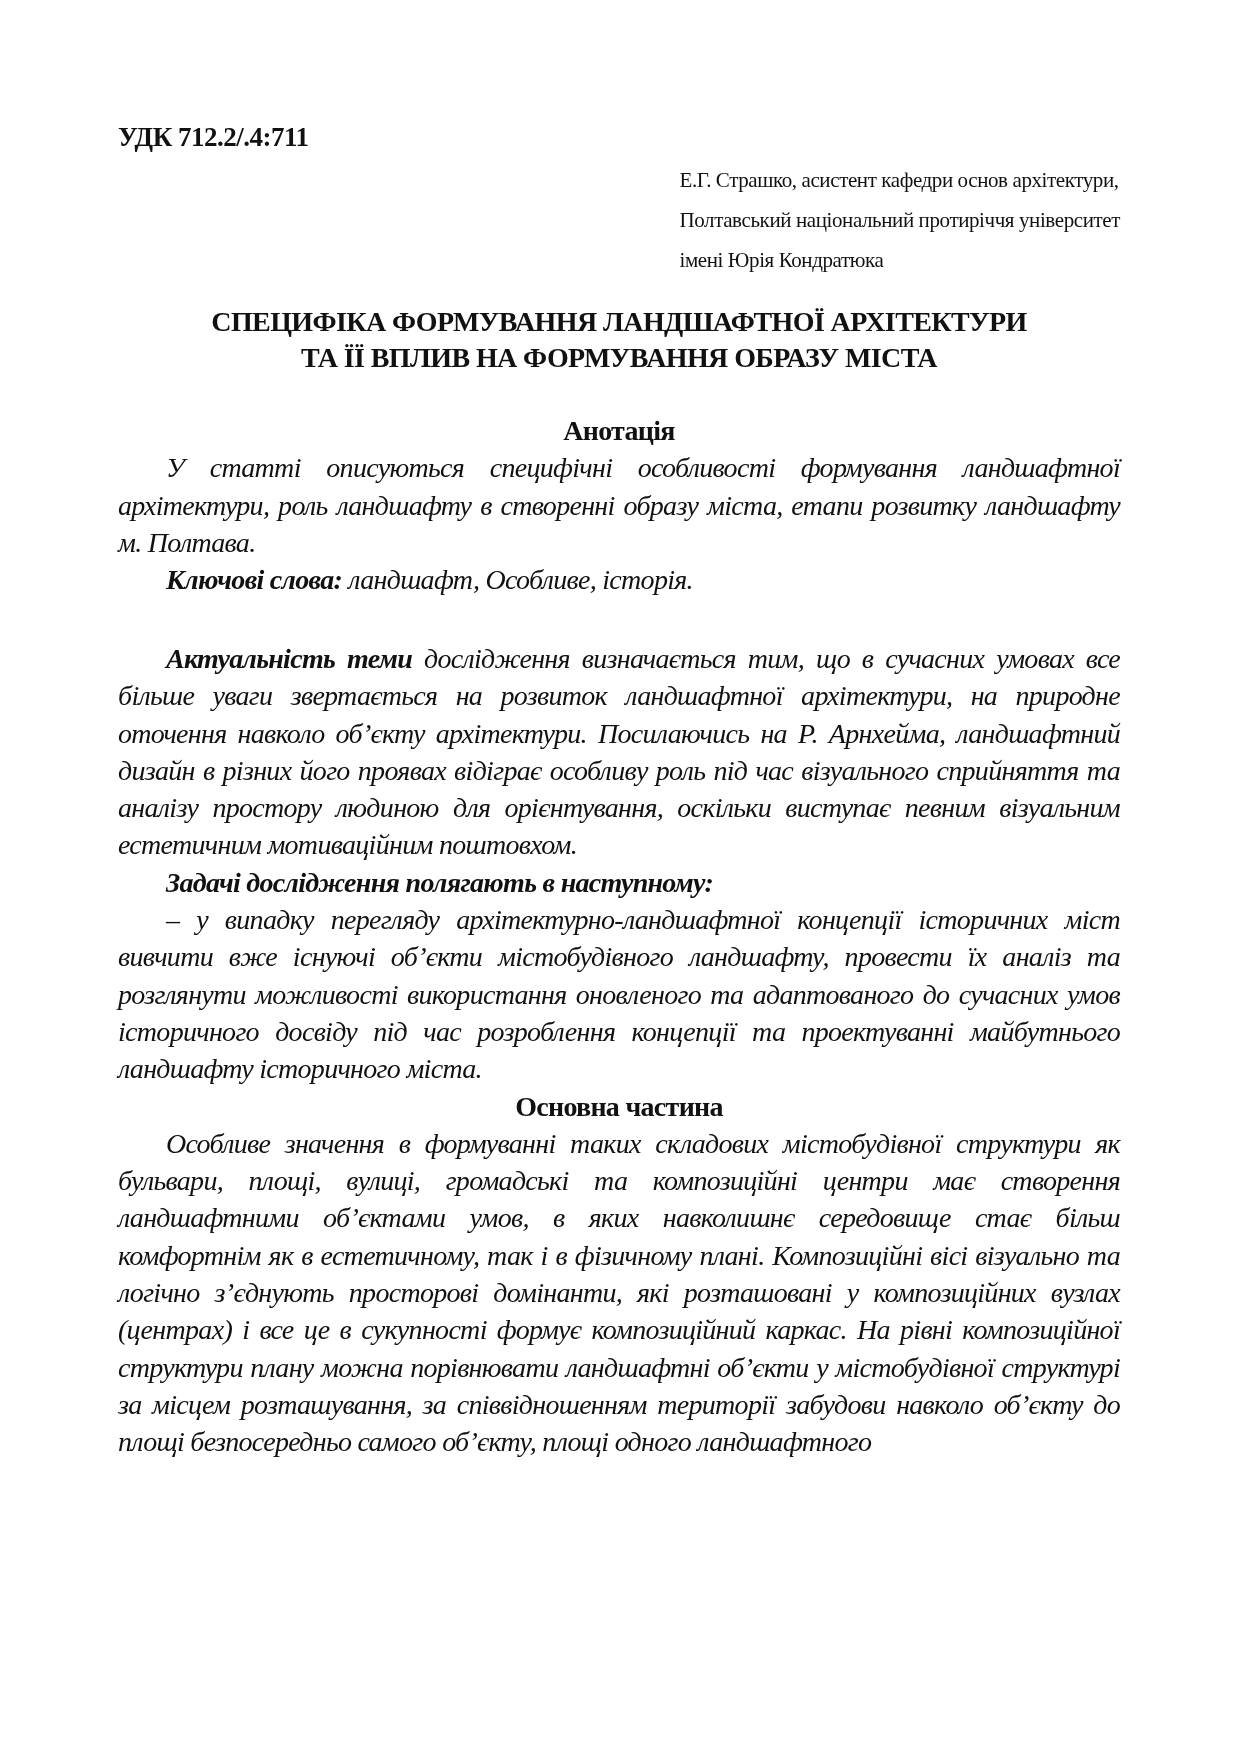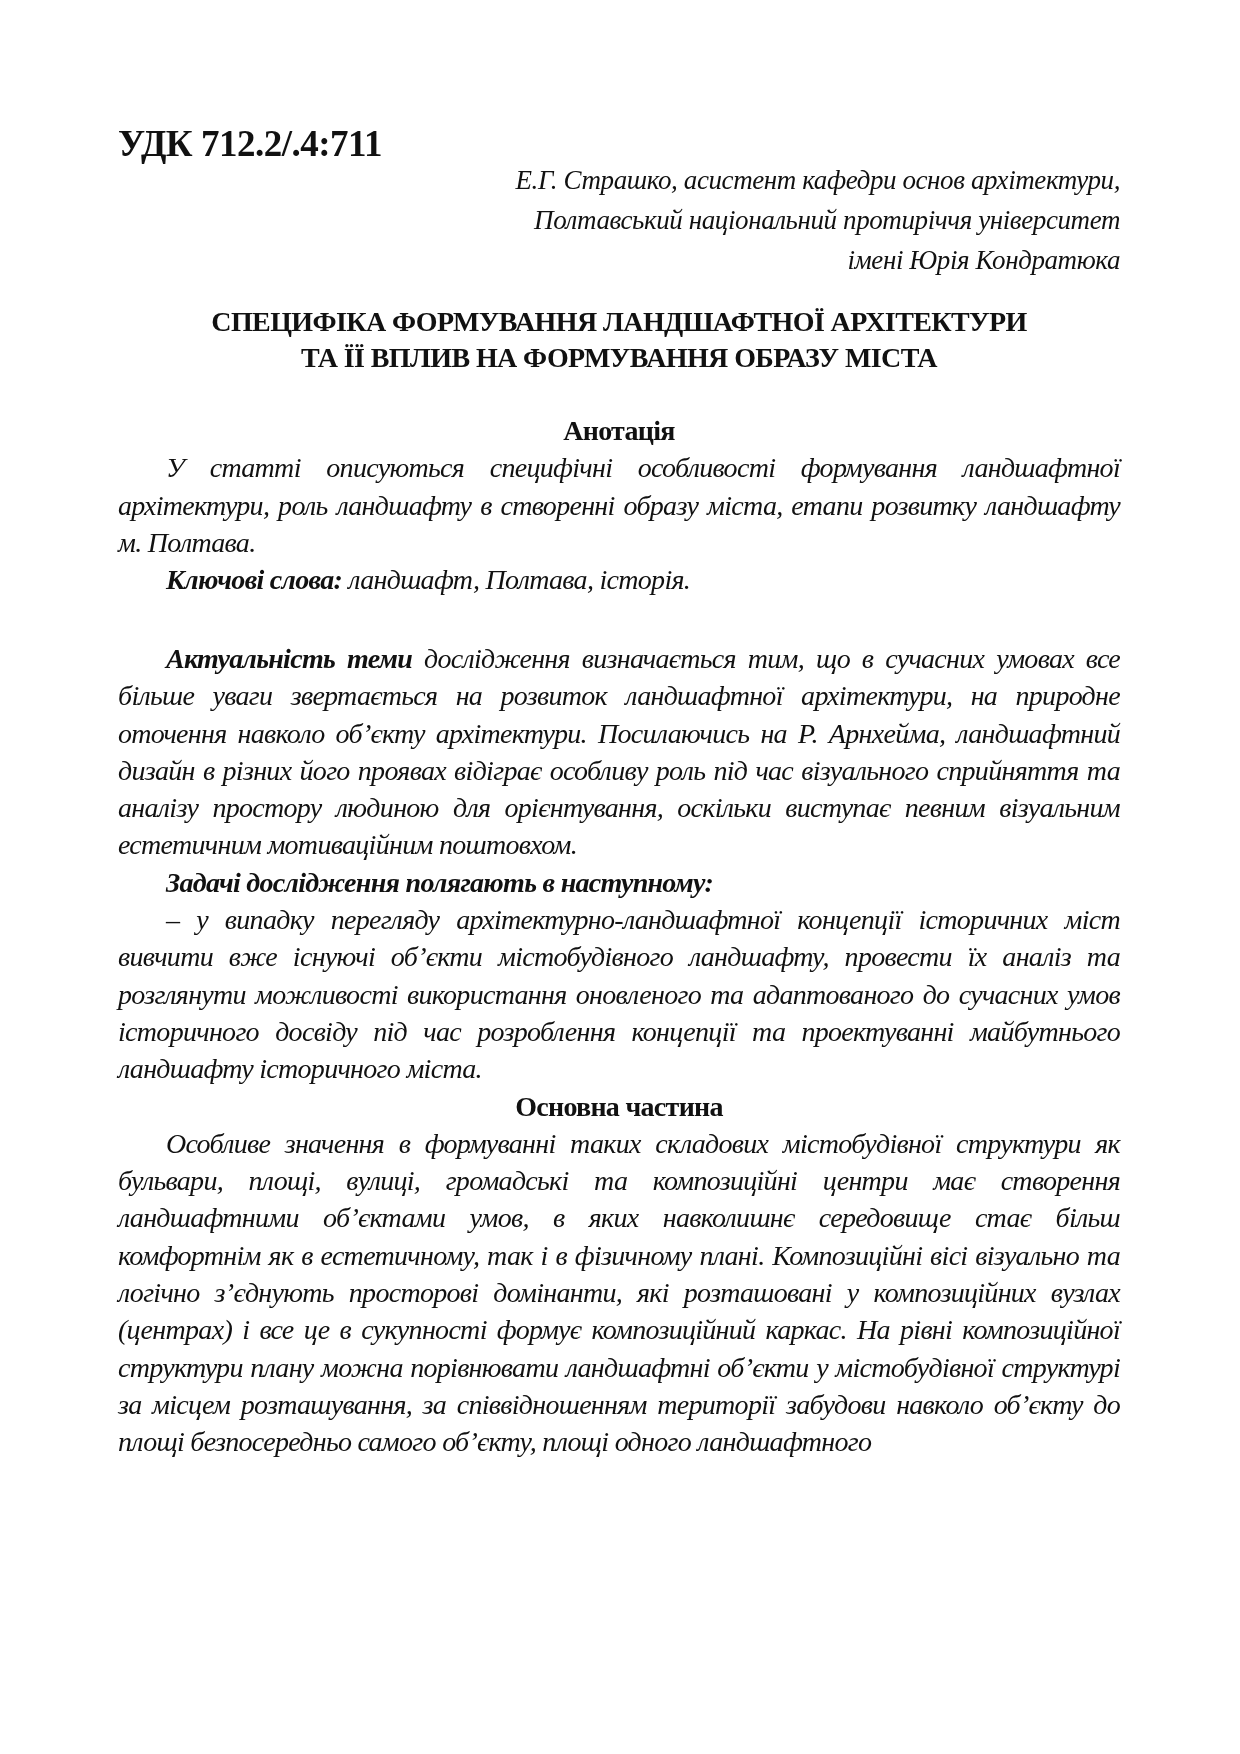--- a/index.html
+++ b/index.html
@@ -2,22 +2,22 @@
 <html><head>
 <meta charset="utf-8">
 <style>
   html, body { margin: 0; padding: 0; background: #ffffff; }
   body { width: 1240px; height: 1754px; position: relative; overflow: hidden; }
   .page {
     position: absolute; left: 118px; top: 0; width: 1002px;
     font-family: "Liberation Serif", serif; color: #111;
     font-size: 28px;
   }
-  .udk { position: absolute; top: 122px; left: 0; font-weight: bold; font-size: 37px; letter-spacing: -0.5px; }
-  .author { position: absolute; top: 160px; right: 0; text-align: right; font-style: italic; font-size: 27px; line-height: 40px; letter-spacing: -0.4px; }
+  .udk { position: absolute; top: 122px; left: 0; font-weight: bold; font-size: 27px; letter-spacing: -0.5px; }
+  .author { position: absolute; top: 160px; right: 0; font-size: 21px; line-height: 40px; letter-spacing: -0.4px; }
   .title { position: absolute; top: 304px; left: 0; width: 100%; text-align: center; font-weight: bold; font-size: 28px; line-height: 36px; letter-spacing: -0.6px; }
   .body-block { position: absolute; left: 0; width: 100%; line-height: 37.3px; letter-spacing: -0.7px; word-spacing: 0px; }
   .center-head { text-align: center; font-weight: bold; }
   p { margin: 0; text-align: justify; text-align-last: left; font-style: italic; }
   p.indent { text-indent: 48px; }
   .b { font-weight: bold; }
   .abstract { top: 412px; }
   .main { top: 640px; }
 </style>
 </head>
@@ -33,21 +33,21 @@
   </div>
 
   <div class="title">
     <div>СПЕЦИФІКА ФОРМУВАННЯ ЛАНДШАФТНОЇ АРХІТЕКТУРИ</div>
     <div>ТА ЇЇ ВПЛИВ НА ФОРМУВАННЯ ОБРАЗУ МІСТА</div>
   </div>
 
   <div class="body-block abstract">
     <div class="center-head">Анотація</div>
     <p class="indent">У статті описуються специфічні особливості формування ландшафтної архітектури, роль ландшафту в створенні образу міста, етапи розвитку ландшафту м. Полтава.</p>
-    <p class="indent"><span class="b">Ключові слова:</span><span> ландшафт, Полтава, історія.</span></p>
+    <p class="indent"><span class="b">Ключові слова:</span><span> ландшафт, Особливе, історія.</span></p>
   </div>
 
   <div class="body-block main">
     <p class="indent"><span class="b">Актуальність теми</span><span> дослідження визначається тим, що в сучасних умовах все більше  уваги звертається на розвиток ландшафтної архітектури, на природне оточення навколо об’єкту архітектури. Посилаючись на Р. Арнхейма, ландшафтний дизайн в різних його проявах відіграє особливу роль під час візуального сприйняття та аналізу простору людиною для орієнтування, оскільки виступає певним візуальним естетичним мотиваційним поштовхом.</span></p>
     <p class="indent b">Задачі дослідження полягають в наступному:</p>
     <p class="indent">–  у випадку перегляду архітектурно-ландшафтної концепції історичних міст вивчити вже існуючі об’єкти містобудівного ландшафту, провести їх аналіз та розглянути можливості використання оновленого та адаптованого до сучасних умов історичного досвіду під час розроблення концепції та проектуванні майбутнього ландшафту історичного міста.</p>
     <div class="center-head">Основна частина</div>
     <p class="indent">Особливе значення в формуванні таких складових містобудівної структури як бульвари, площі, вулиці, громадські та композиційні центри має створення ландшафтними об’єктами умов, в яких навколишнє середовище стає більш комфортнім як в естетичному, так і в фізичному плані. Композиційні вісі візуально та логічно з’єднують просторові домінанти, які розташовані у композиційних вузлах (центрах) і все це в сукупності формує композиційний каркас. На рівні композиційної структури плану можна порівнювати ландшафтні об’єкти у містобудівної структурі за місцем розташування, за співвідношенням території забудови навколо об’єкту до площі безпосередньо самого об’єкту, площі одного ландшафтного</p>
   </div>
 </div>

